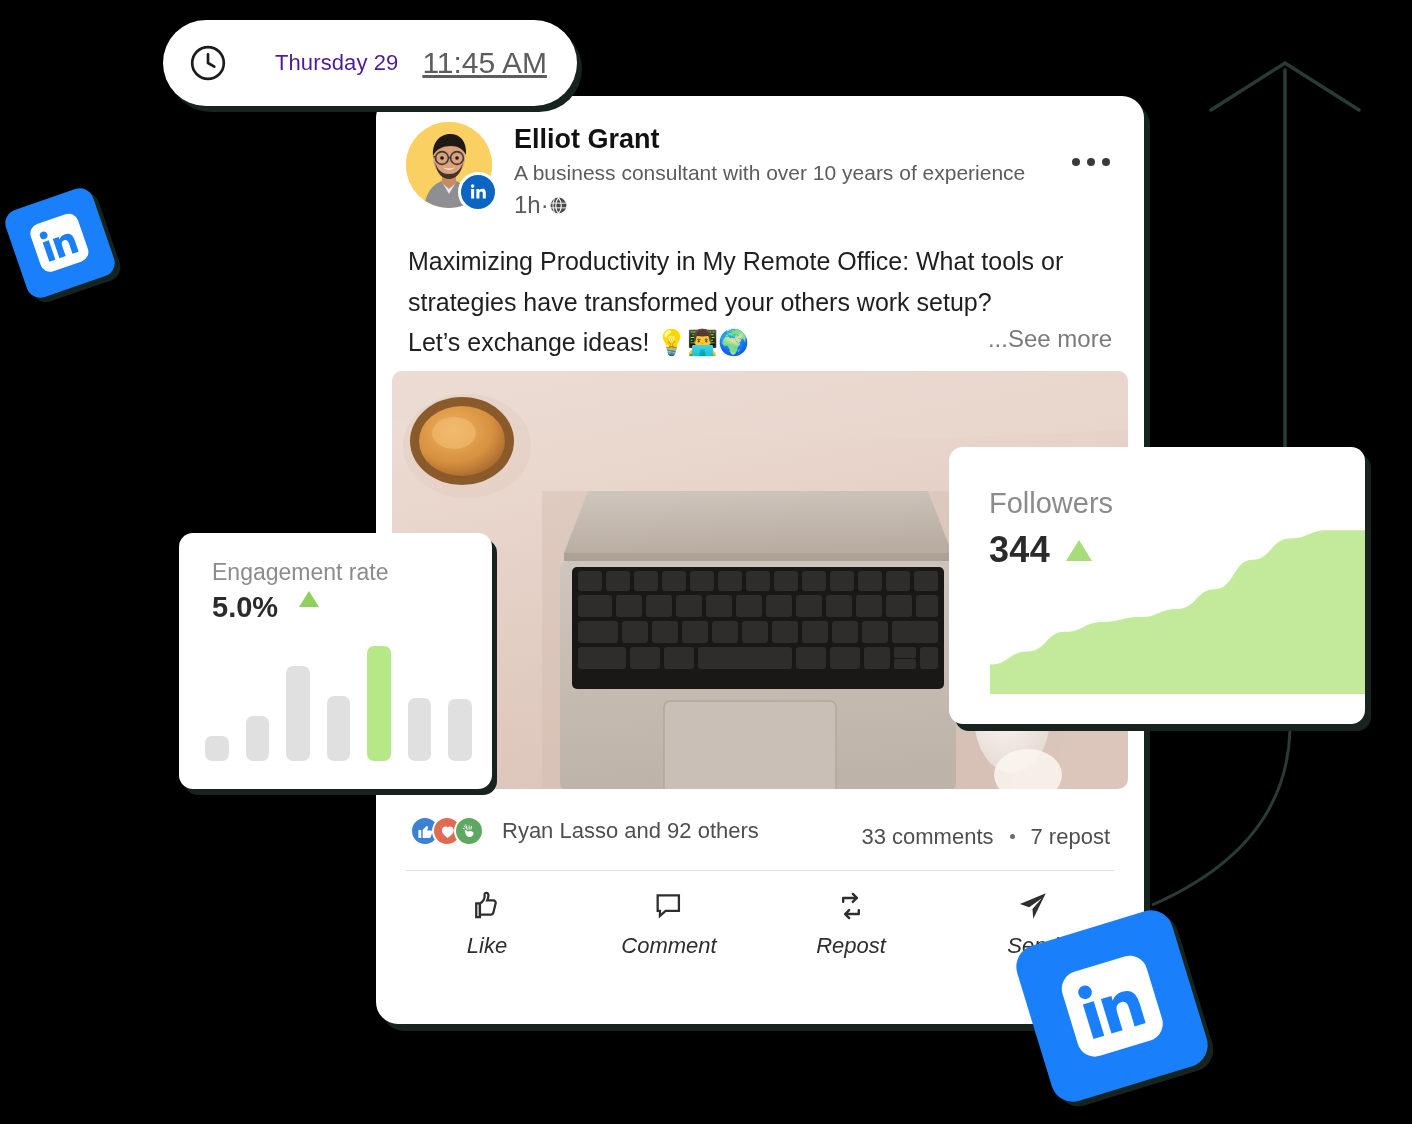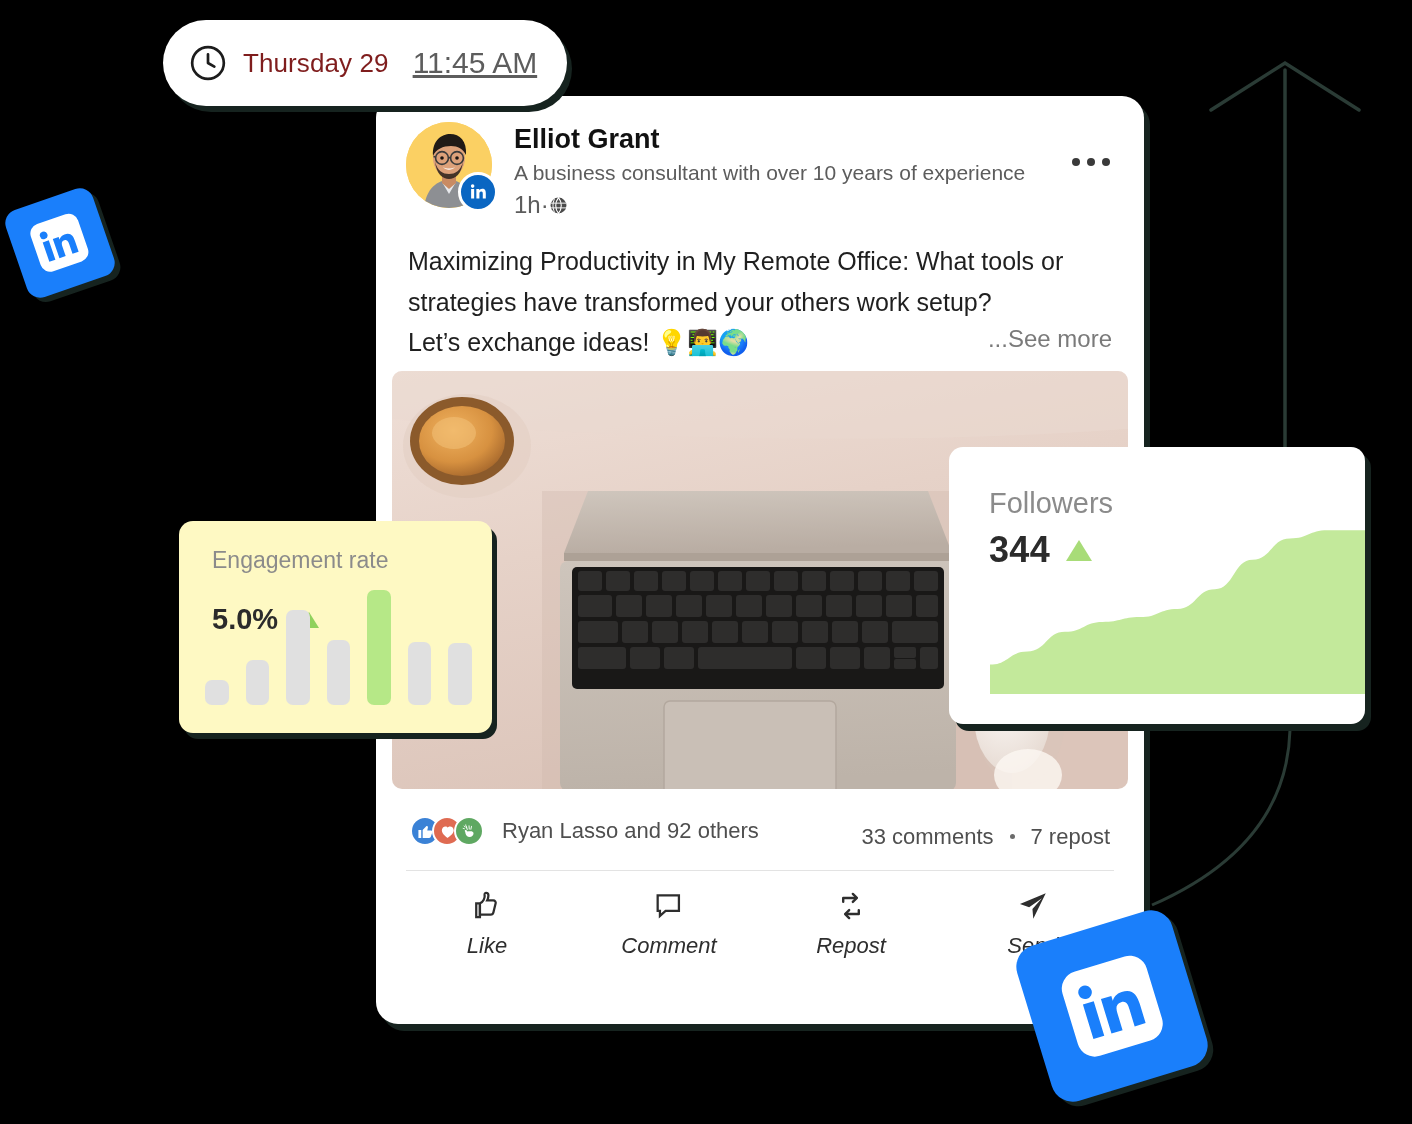--- a/index.html
+++ b/index.html
@@ -18,21 +18,21 @@
   
   .time-pill {
     position: absolute; left: 163px; top: 20px;
     height: 86px; padding: 0 30px 0 26px;
     background: #ffffff; border-radius: 43px;
     display: flex; align-items: center; gap: 16px;
     box-shadow: 5px 6px 0 0 #16231f;
     z-index: 40;
   }
   .clock-icon { width: 38px; height: 38px; flex: 0 0 38px; }
-  .time-day { font-size: 26px; color: #7f1d1d; letter-spacing: .1px; }
+  .time-day { font-size: 22px; color: #4c1d95; letter-spacing: .1px; margin-left: 32px; }
   .time-clock { font-size: 30px; color: #5d5d5d; margin-left: 8px; text-decoration: underline; }
 
   
   .post-card {
     position: absolute; left: 376px; top: 96px;
     width: 768px; height: 928px;
     background: #ffffff; border-radius: 22px;
     box-shadow: 6px 7px 0 0 #16231f;
     overflow: hidden; z-index: 20;
   }
@@ -94,28 +94,28 @@
   .divider { height: 1px; background: #e3e3e3; margin: 0 30px; }
 
   .action-bar { display: flex; padding: 18px 20px 22px 20px; }
   .action { flex: 1; display: flex; flex-direction: column; align-items: center;
             gap: 10px; cursor: pointer; font-style: italic; }
   .action svg { width: 34px; height: 34px; }
   .action-label { font-size: 22px; color: #2e2e2e; }
 
   
   .engagement-card {
-    position: absolute; left: 179px; top: 521px;
-    width: 313px; height: 212px;
-    background: #fef9c3; border-radius: 14px;
+    position: absolute; left: 179px; top: 533px;
+    width: 313px; height: 256px;
+    background: #ffffff; border-radius: 14px;
     box-shadow: 5px 6px 0 0 #16231f;
     z-index: 30; overflow: hidden;
   }
   .eng-label { position:absolute; left: 33px; top: 26px; font-size: 23px; color: #8b8b8b; }
-  .eng-value-row { position:absolute; left: 33px; top: 58px; display:flex; align-items:center; gap:21px;margin-top:24px; }
+  .eng-value-row { position:absolute; left: 33px; top: 58px; display:flex; gap:21px; }
   .eng-value { font-size: 29px; font-weight: bold; color: #2b2b2b; }
   .tri-up { width: 0; height: 0; border-left: 10px solid transparent;
             border-right: 10px solid transparent; border-bottom: 16px solid #8fd15c; }
   .eng-bars { position:absolute; left: 26px; right: 20px; bottom: 28px; height: 128px;
               display:flex; align-items:flex-end; gap: 17px; }
   .eng-bars .bar { flex:1; border-radius: 7px; background: #e0e0e0; }
   .eng-bars .bar.hl { background: #b6e887; }
 
   
   .followers-card {

